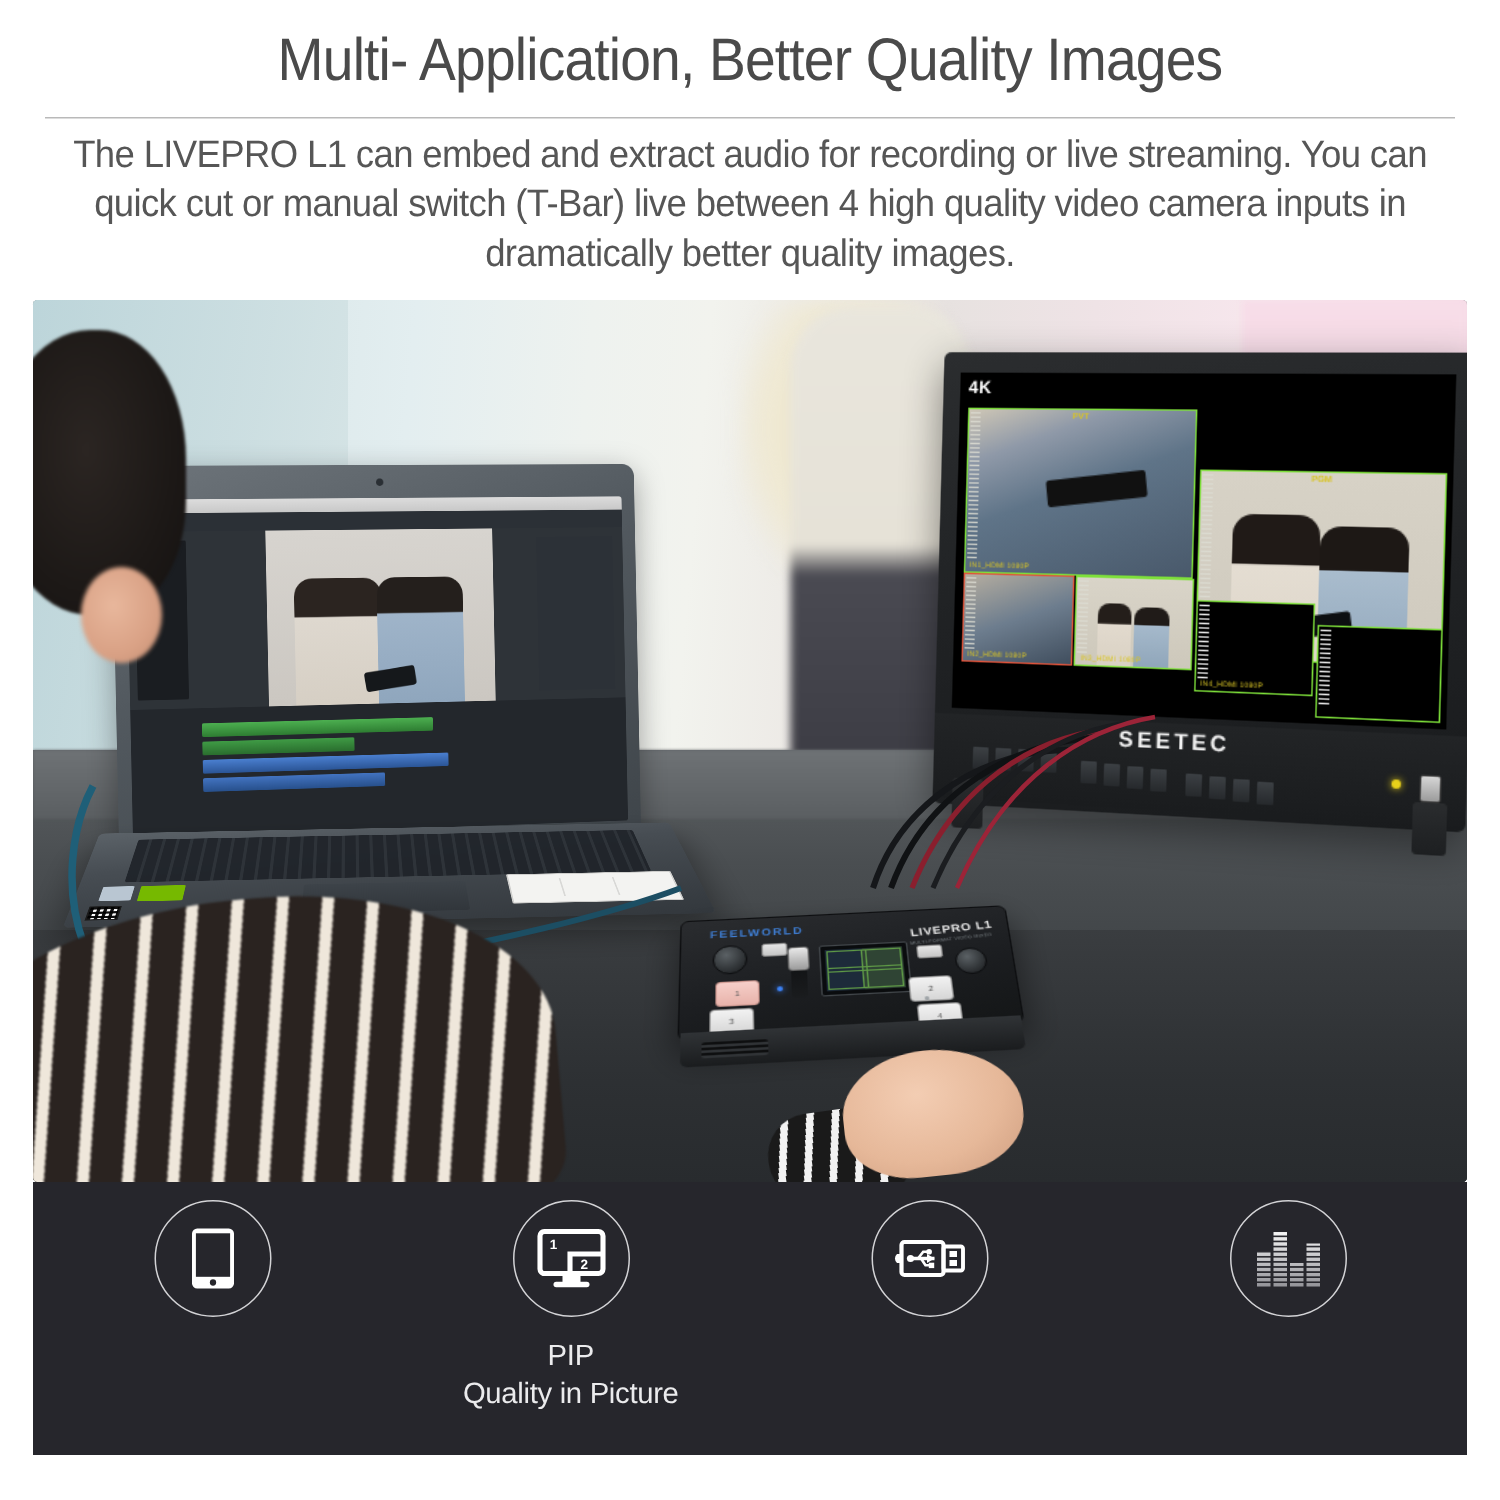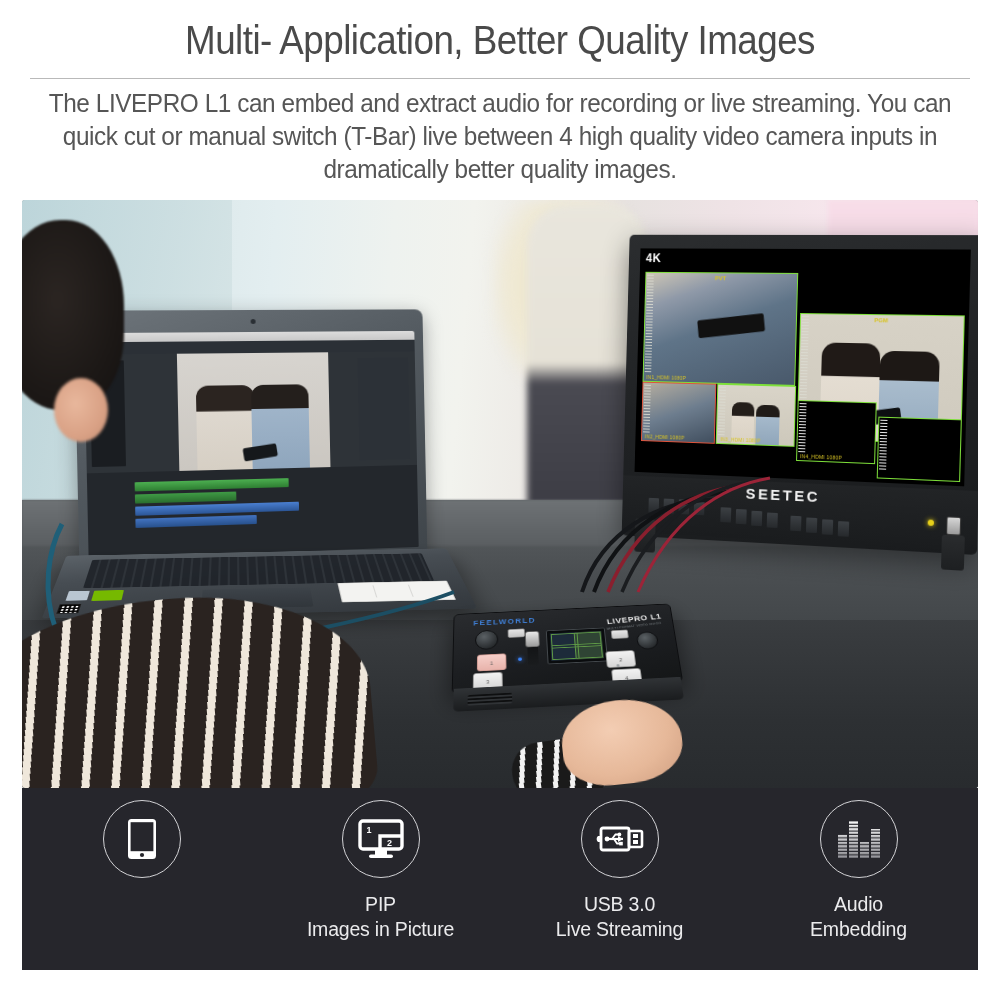--- a/index.html
+++ b/index.html
@@ -730,44 +730,40 @@
           <rect x="2" y="2" width="42" height="28" rx="3" fill="none" stroke="#fff" stroke-width="3.4"></rect>
           <path d="M22,30 L22,17 L44,17" fill="none" stroke="#fff" stroke-width="3.4"></path>
           <rect x="17" y="30" width="12" height="7" fill="#fff"></rect>
           <rect x="11" y="35.5" width="24" height="3.6" rx="1.8" fill="#fff"></rect>
           <text x="8.5" y="13.5" font-family="Liberation Sans, sans-serif" font-size="9" font-weight="700" fill="#fff">1</text>
           <text x="29" y="27" font-family="Liberation Sans, sans-serif" font-size="9" font-weight="700" fill="#fff">2</text>
         </svg>
       </div>
       <div class="flabel">
         <span>PIP</span><br>
-        <span>Images in Picture</span>
+        <span>Quality in Picture</span>
       </div>
     </div>
 
     <div class="feature">
       <div class="fcircle">
         <svg width="50" height="28" viewBox="0 0 50 28">
           <path d="M3,11 a4,4 0 0 0 0,6 l3,0 0,-6 z" fill="#fff"></path>
           <rect x="6" y="3" width="28" height="22" rx="2" fill="none" stroke="#fff" stroke-width="2.8"></rect>
           <rect x="34" y="6" width="13" height="16" rx="1.5" fill="none" stroke="#fff" stroke-width="2.6"></rect>
           <rect x="38" y="9" width="5" height="4" fill="#fff"></rect>
           <rect x="38" y="15" width="5" height="4" fill="#fff"></rect>
           <path d="M12,14 L28,14" stroke="#fff" stroke-width="2.2"></path>
           <path d="M28,14 l-5,-3 0,6 z" fill="#fff"></path>
           <circle cx="12" cy="14" r="2.4" fill="#fff"></circle>
           <path d="M17,14 L20.5,9.5 L24,9.5" stroke="#fff" stroke-width="1.8" fill="none"></path>
           <circle cx="24.4" cy="9.5" r="1.9" fill="#fff"></circle>
           <path d="M19,14 L22,18.5 L25,18.5" stroke="#fff" stroke-width="1.8" fill="none"></path>
           <rect x="24.2" y="16.8" width="3.6" height="3.6" fill="#fff"></rect>
         </svg>
-      </div>
-      <div class="flabel">
-        <span>USB 3.0</span><br>
-        <span>Live Streaming</span>
       </div>
     </div>
 
     <div class="feature">
       <div class="fcircle">
         <svg width="46" height="42" viewBox="0 0 46 42">
           <defs>
             <linearGradient id="eqg" x1="0" y1="0" x2="0" y2="1">
               <stop offset="0%" stop-color="#ffffff"></stop>
               <stop offset="100%" stop-color="#8d8d93"></stop>
@@ -778,21 +774,17 @@
             <mask id="eqmask">
               <rect x="2" y="16" width="9" height="24" fill="url(#seg)"></rect>
               <rect x="13" y="3" width="9" height="37" fill="url(#seg)"></rect>
               <rect x="24" y="24" width="9" height="16" fill="url(#seg)"></rect>
               <rect x="35" y="11" width="9" height="29" fill="url(#seg)"></rect>
             </mask>
           </defs>
           <rect x="0" y="0" width="46" height="42" fill="url(#eqg)" mask="url(#eqmask)"></rect>
         </svg>
       </div>
-      <div class="flabel">
-        <span>Audio</span><br>
-        <span>Embedding</span>
-      </div>
     </div>
 
   </div>
 
 </div>
 
 </body></html>

